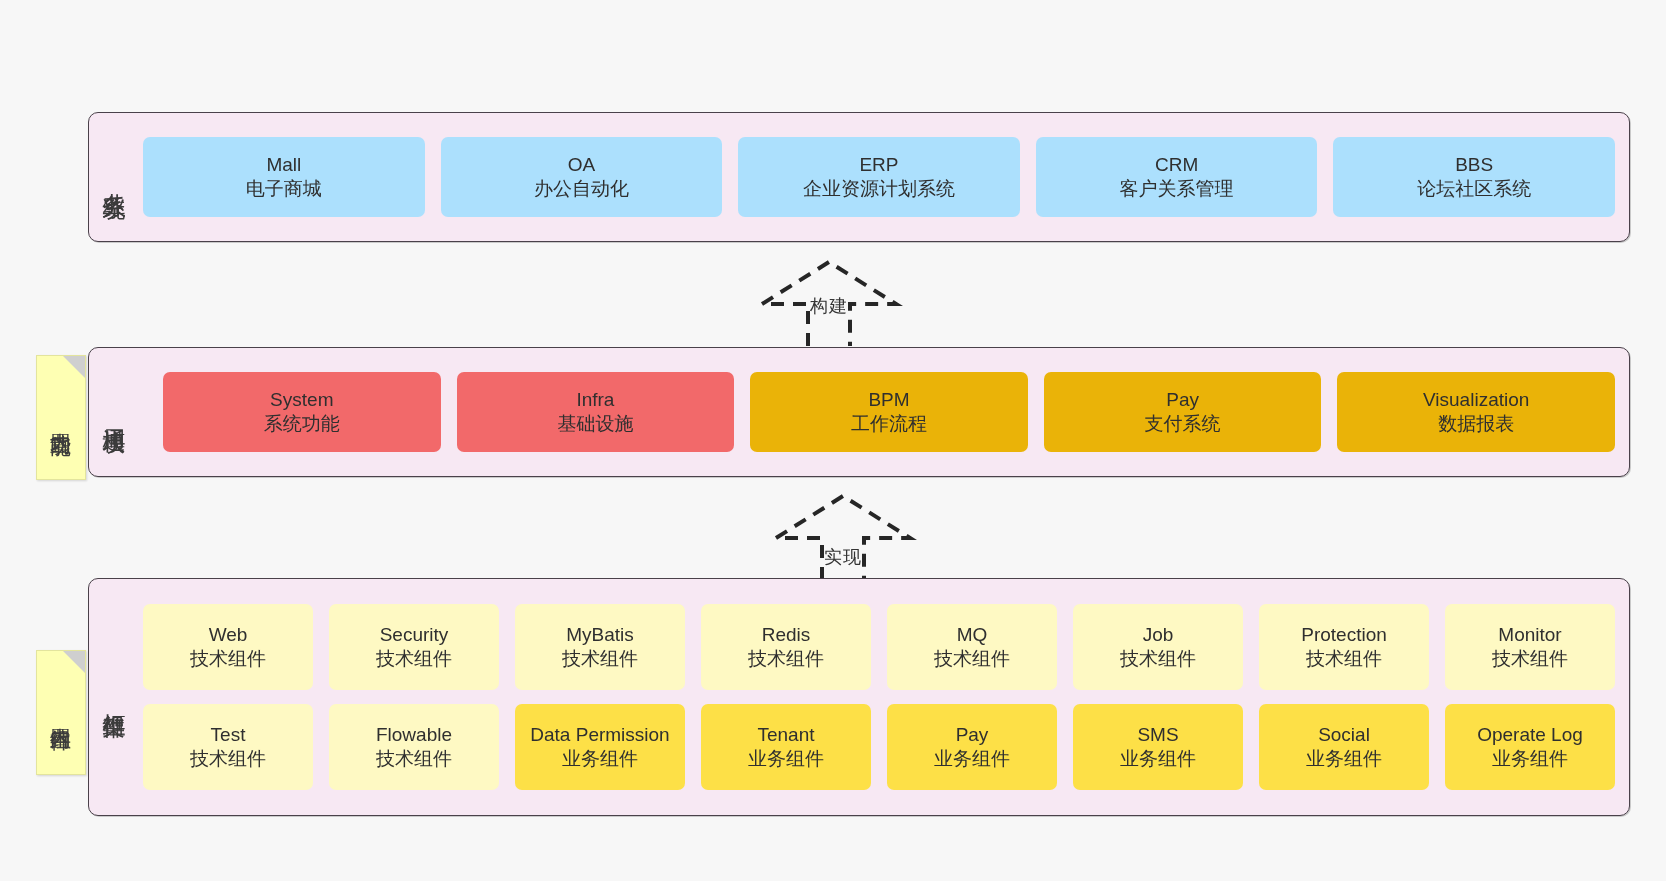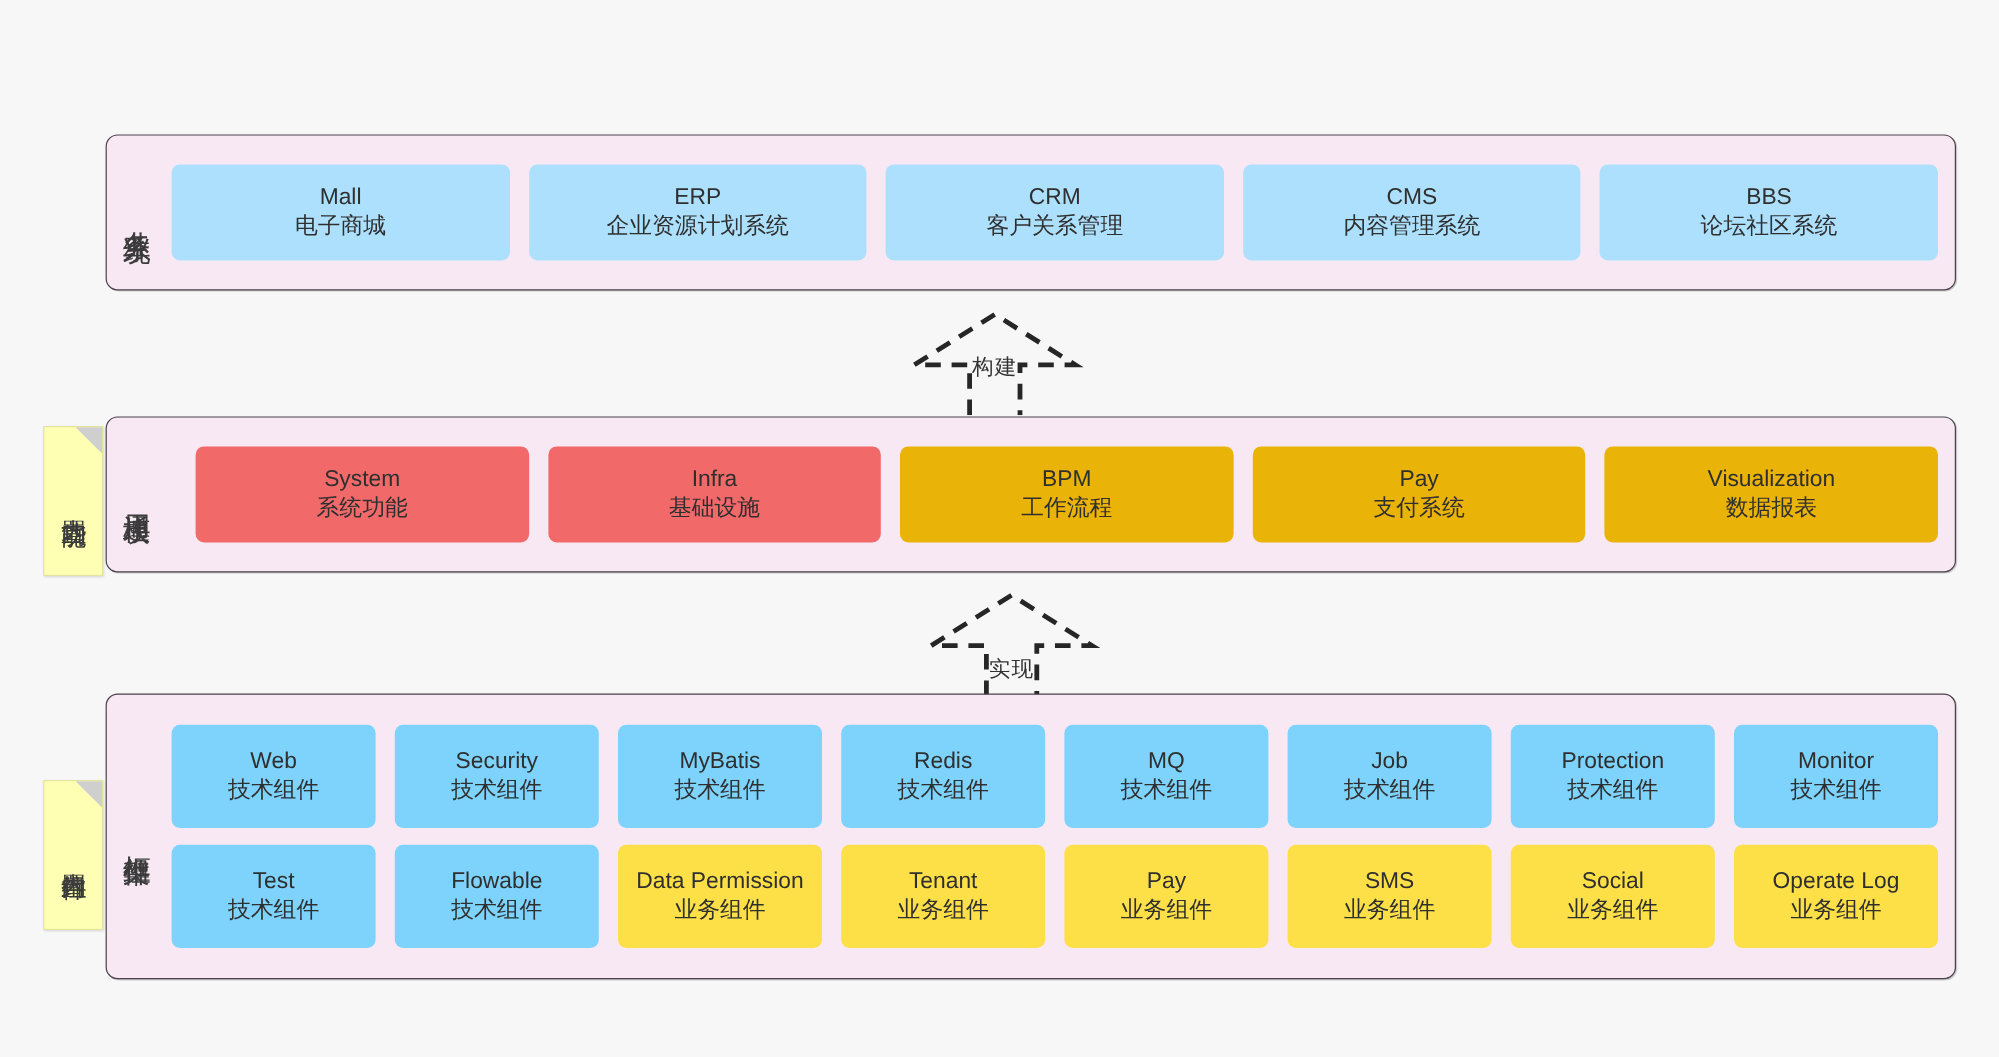--- a/index.html
+++ b/index.html
@@ -80,21 +80,21 @@
   }
   .node .ln { display: block; white-space: nowrap; }
   .node .ln.wrap { white-space: normal; }
 
   .h-80 { height: 80px; }
   .h-86 { height: 86px; }
 
   .c-blue       { background: #ace0fd; }
   .c-red        { background: #f2696a; }
   .c-pink       { background: #eab308; }
-  .c-green      { background: #7dd3fc; }
+  .c-green      { background: #fef9c3; }
   .c-greenlight { background: #fde047; }
 
   
   .sticky {
     position: absolute;
     background: #feffb3;
     border: 1px solid #e3e49d;
     box-sizing: border-box;
     display: flex;
     align-items: center;
@@ -140,30 +140,30 @@
 
   <div class="layer-panel" id="layer-0" style="left:88px; top:112px; width:1542px; height:130px;">
     <div class="layer-title">业务系统</div>
     <div class="layer-body">
       <div class="node-row">
         <div class="node c-blue h-80">
           <span class="ln">Mall</span>
           <span class="ln">电子商城</span>
         </div>
         <div class="node c-blue h-80">
+          <span class="ln">OA</span>
+          <span class="ln">办公自动化</span>
+        </div>
+        <div class="node c-blue h-80">
           <span class="ln">ERP</span>
           <span class="ln">企业资源计划系统</span>
         </div>
         <div class="node c-blue h-80">
           <span class="ln">CRM</span>
           <span class="ln">客户关系管理</span>
-        </div>
-        <div class="node c-blue h-80">
-          <span class="ln">CMS</span>
-          <span class="ln">内容管理系统</span>
         </div>
         <div class="node c-blue h-80">
           <span class="ln">BBS</span>
           <span class="ln">论坛社区系统</span>
         </div>
       </div>
     </div>
   </div>
 
   <div class="arrow-wrap" style="left:754px; top:258px; width:150px; height:88px;">

